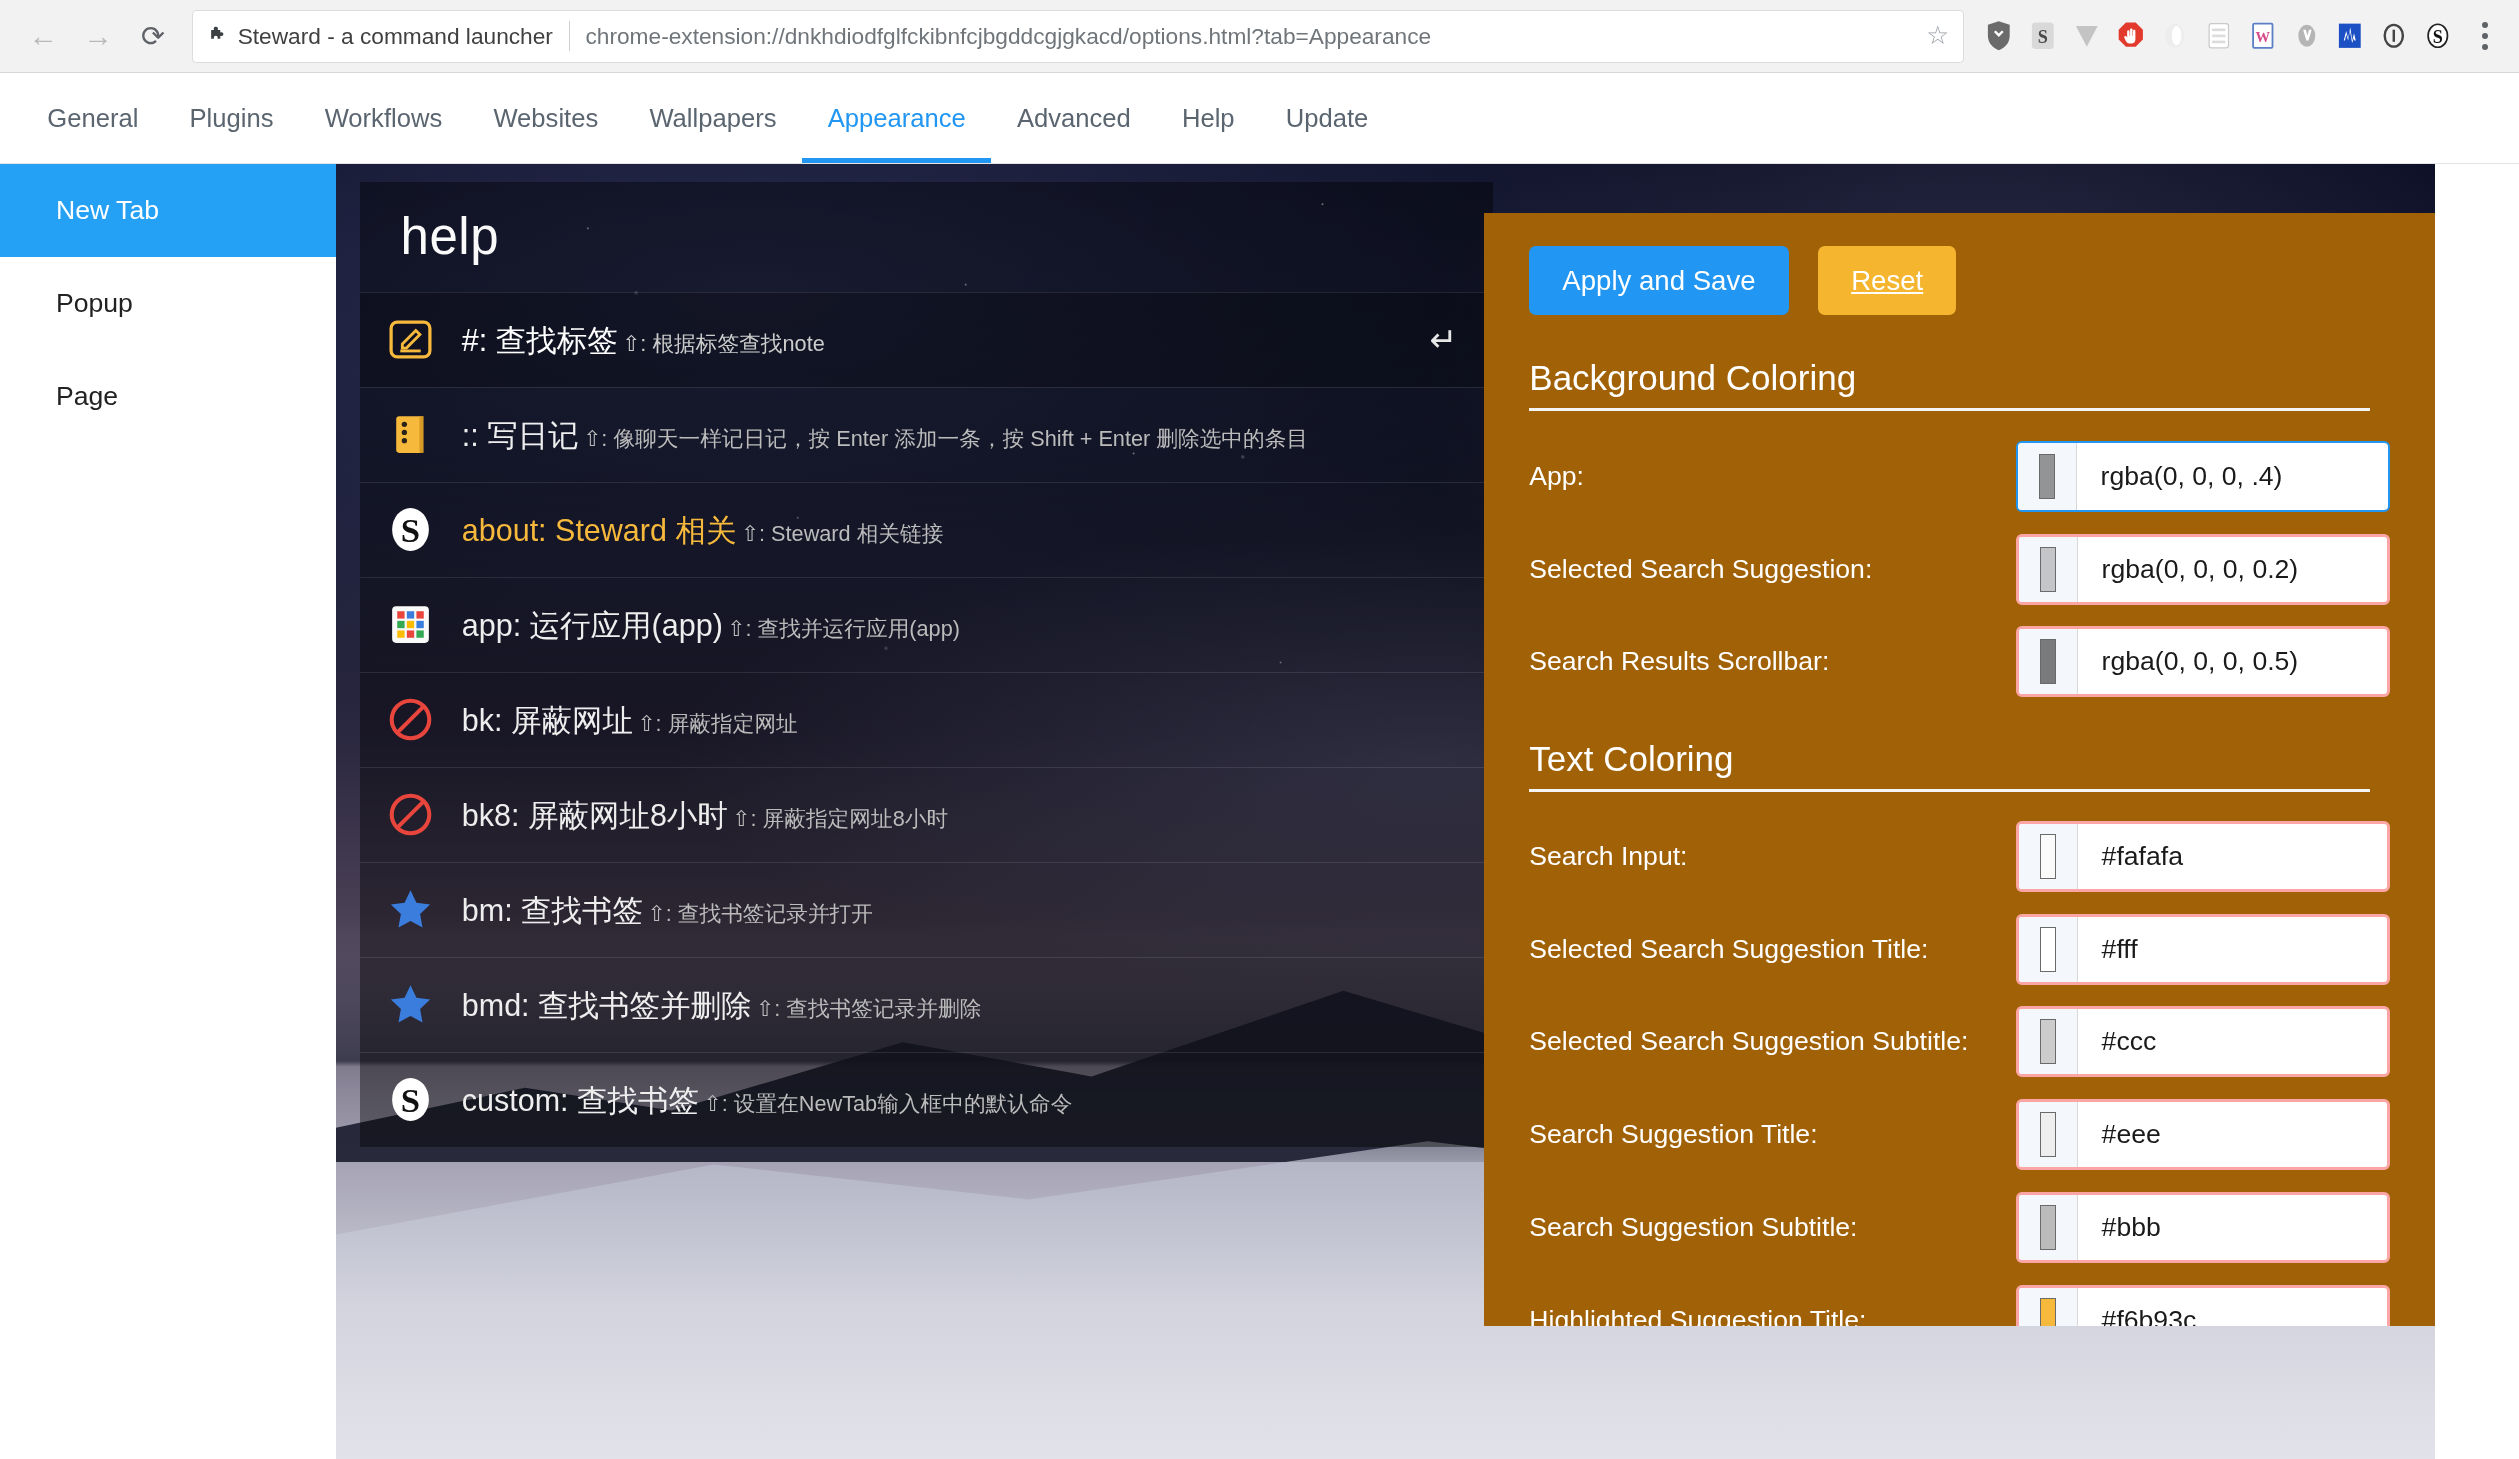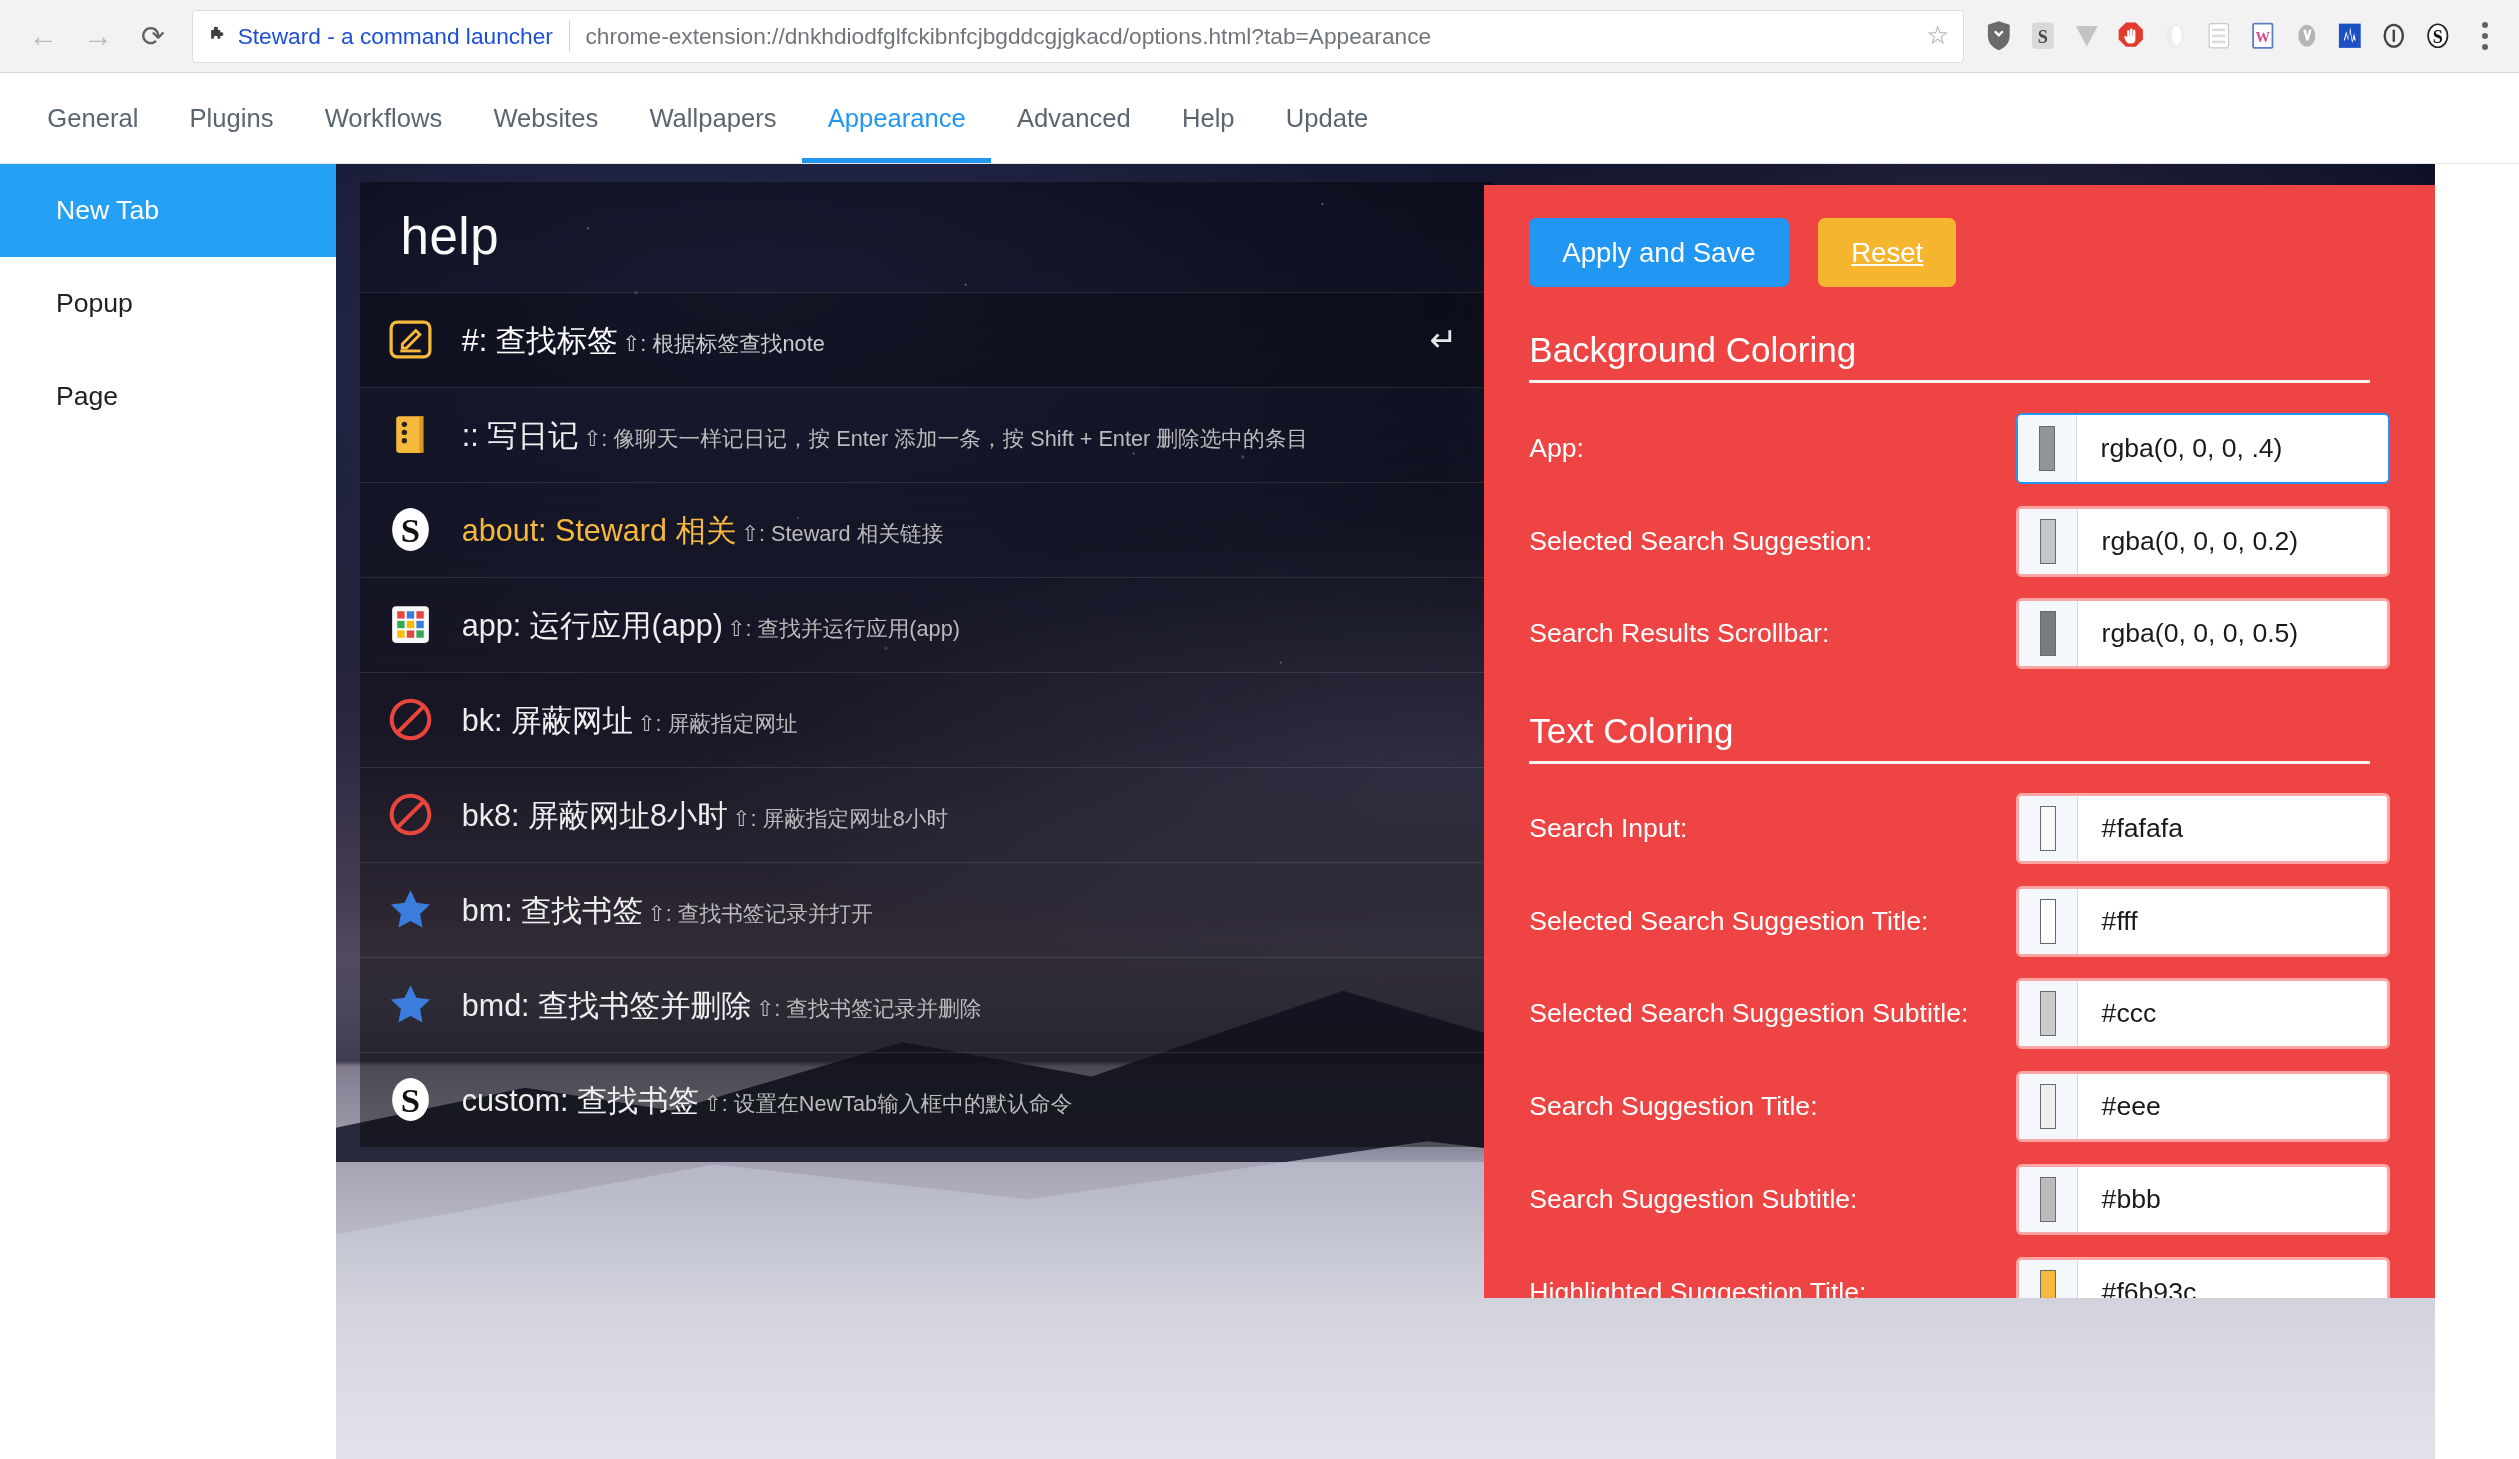--- a/index.html
+++ b/index.html
@@ -44,21 +44,21 @@
     min-width: 0;
   }
   .ext-puzzle {
     width: 21.7px; height: 21.7px;
     margin-right: 8.9px;
     flex: 0 0 auto;
     display:flex; align-items:center; justify-content:center;
   }
   .omni-title {
     font-size: 22.7px;
-    color: #1d4ed8;
+    color: #404040;
     white-space: nowrap;
     flex: 0 0 auto;
   }
   .omni-sep {
     width: 1px; height: 29.6px;
     background: #d0d0d0;
     margin: 0 15.8px;
     flex: 0 0 auto;
   }
   .omni-url {
@@ -259,23 +259,23 @@
   .enter-hint {
     flex: 0 0 auto;
     color: #e6e6e6;
     font-size: 33px;
     padding-right: 9.9px;
   }
 
   
   .settings {
     position: absolute;
-    right: 0; top: 21px;
+    right: 0; top: 49px;
     width: 951px;
-    background: #ef4444;
+    background: #a16207;
     padding: 33px 45px 0 25.6px;
     max-height: 1113px;
     overflow: hidden;
   }
   .btn-row { display: flex; gap: 29.6px; margin-bottom: 43px; padding-left: 19.7px; }
   .btn {
     border: none;
     border-radius: 6.9px;
     font-size: 27.6px;
     font-family: "Liberation Sans", sans-serif;

